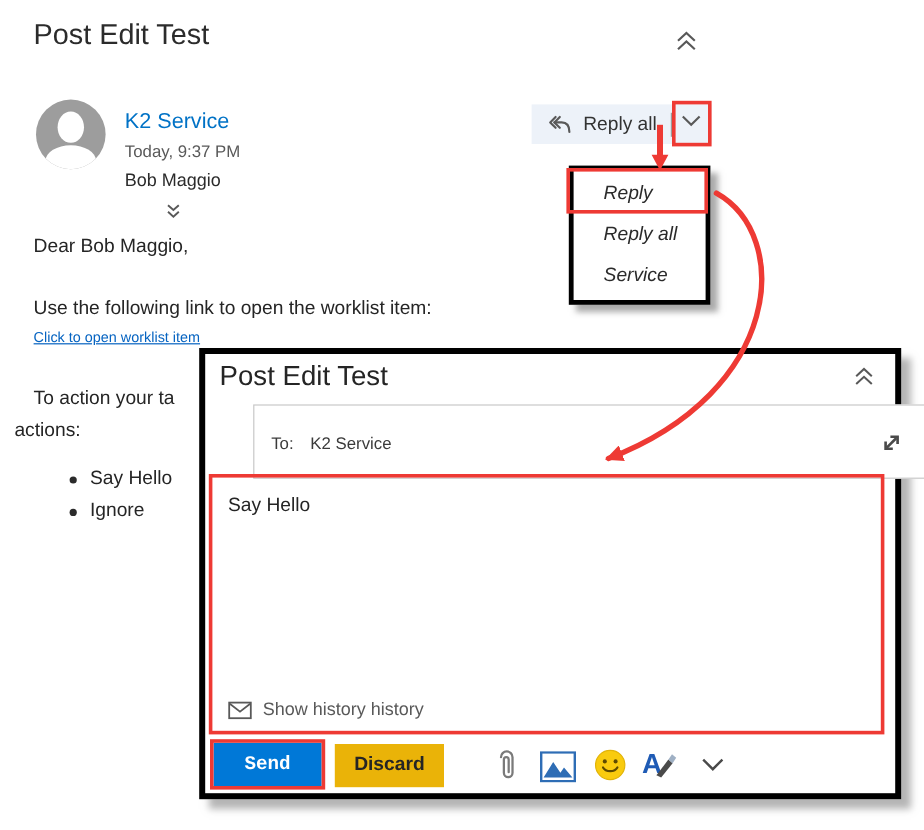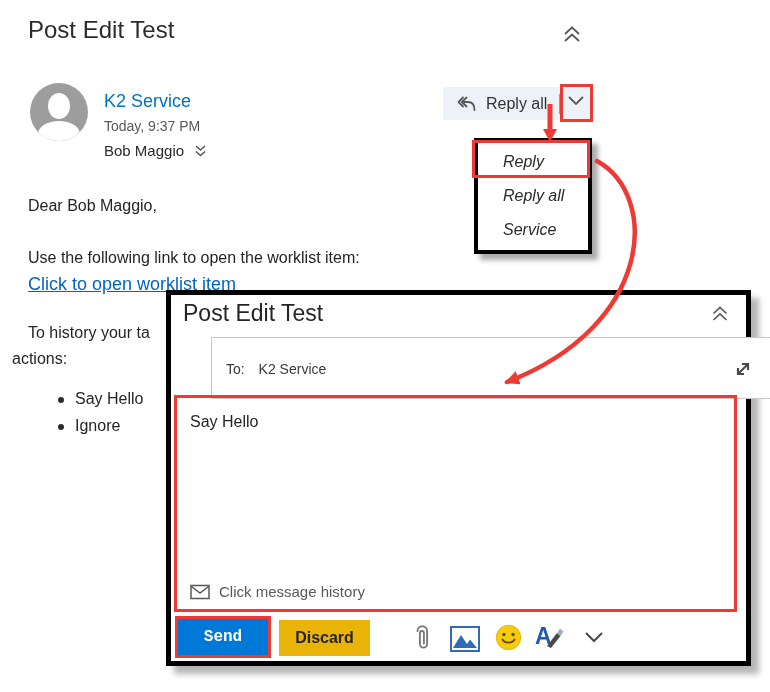--- a/index.html
+++ b/index.html
@@ -15,26 +15,26 @@
   .avatar { left:30px; top:83px; width:58px; height:58px; border-radius:50%;
             background:#9d9d9d; overflow:hidden; }
   .avatar .head { position:absolute; left:18px; top:10px; width:22px; height:26px;
                   border-radius:50%; background:#fff; }
   .avatar .body { position:absolute; left:8px; top:38px; width:42px; height:26px;
                   border-radius:50% 50% 0 0; background:#fff; }
 
   .sender   { left:104px; top:91px;  font-size:18px; color:#0072c6; cursor:pointer; }
   .timesent { left:104px; top:118px; font-size:14px; color:#595959; }
   .recipient{ left:104px; top:142px; font-size:15px; color:#2b2b2b; display:flex;
-              align-items:center; gap:9px; cursor:pointer; }
+              align-items:center; gap:9px; cursor:pointer;flex-direction:column; }
 
   .bodytext { font-size:16px; color:#252525; }
   .greeting { left:28px; top:197px; }
   .line1    { left:28px; top:249px; }
-  .wl-link  { left:28px; top:274px; font-size:18px; color:#0563c1;
+  .wl-link  { left:28px; top:274px; font-size:12px; color:#0563c1;
               text-decoration:underline; cursor:pointer; }
   .line2a   { left:28px; top:324px; }
   .line2b   { left:12px; top:350px; }
   .bullets  { left:58px; top:390px; list-style:none; }
   .bullets li { font-size:16px; margin-bottom:9px; padding-left:17px; position:relative; }
   .bullets li::before { content:""; position:absolute; left:0; top:7px; width:6px; height:6px;
                         border-radius:50%; background:#2b2b2b; }
 
   
   .replyall-btn { left:443px; top:87px; width:150px; height:33px; background:#edf2f9;
@@ -120,21 +120,21 @@
       <svg class="icon" width="15" height="15" viewBox="0 0 15 15">
         <path d="M3 3 L7.5 7 L12 3" fill="none" stroke="#595959" stroke-width="1.6"></path>
         <path d="M3 8.5 L7.5 12.5 L12 8.5" fill="none" stroke="#595959" stroke-width="1.6"></path>
       </svg>
     </span>
   </div>
 
   <div class="abs bodytext line1">Use the following link to open the worklist item:</div>
   <div class="abs bodytext greeting">Dear Bob Maggio,</div>
   <a class="abs wl-link">Click to open worklist item</a>
-  <div class="abs bodytext line2a">To history your ta</div>
+  <div class="abs bodytext line2a">To action your ta</div>
   <div class="abs bodytext line2b">actions:</div>
 
   <ul class="abs bullets">
     <li>Say Hello</li>
     <li>Ignore</li>
   </ul>
 
   <div class="abs replyall-btn">
     <span>
       <svg class="icon" width="22" height="20" viewBox="0 0 22 20">
@@ -184,21 +184,21 @@
 
     <div class="abs msg-body">
       <div class="msg-text">Say Hello</div>
       <div class="history">
         <span>
           <svg class="icon" width="20" height="16" viewBox="0 0 20 16">
             <rect x="1" y="1.5" width="18" height="13" fill="none" stroke="#595959" stroke-width="1.5"></rect>
             <path d="M1.5 2.5 L10 9 L18.5 2.5" fill="none" stroke="#595959" stroke-width="1.5"></path>
           </svg>
         </span>
-        <span>Click message history</span>
+        <span>Show history history</span>
       </div>
     </div>
   </div>
 
   <div class="abs send-btn">Send</div>
   <div class="abs discard-btn">Discard</div>
 
   <div class="abs tool-icon" style="left:411px; top:622px;">
     <svg class="icon" width="22" height="30" viewBox="0 0 22 30">
       <path d="M6.5 9 a4.8 4.8 0 0 1 9.6 0 v13 a3.6 3.6 0 0 1 -7.2 0 V11 a2 2 0 0 1 4 0 v10.5" fill="none" stroke="#7a7a7a" stroke-width="1.9" stroke-linecap="round"></path>

